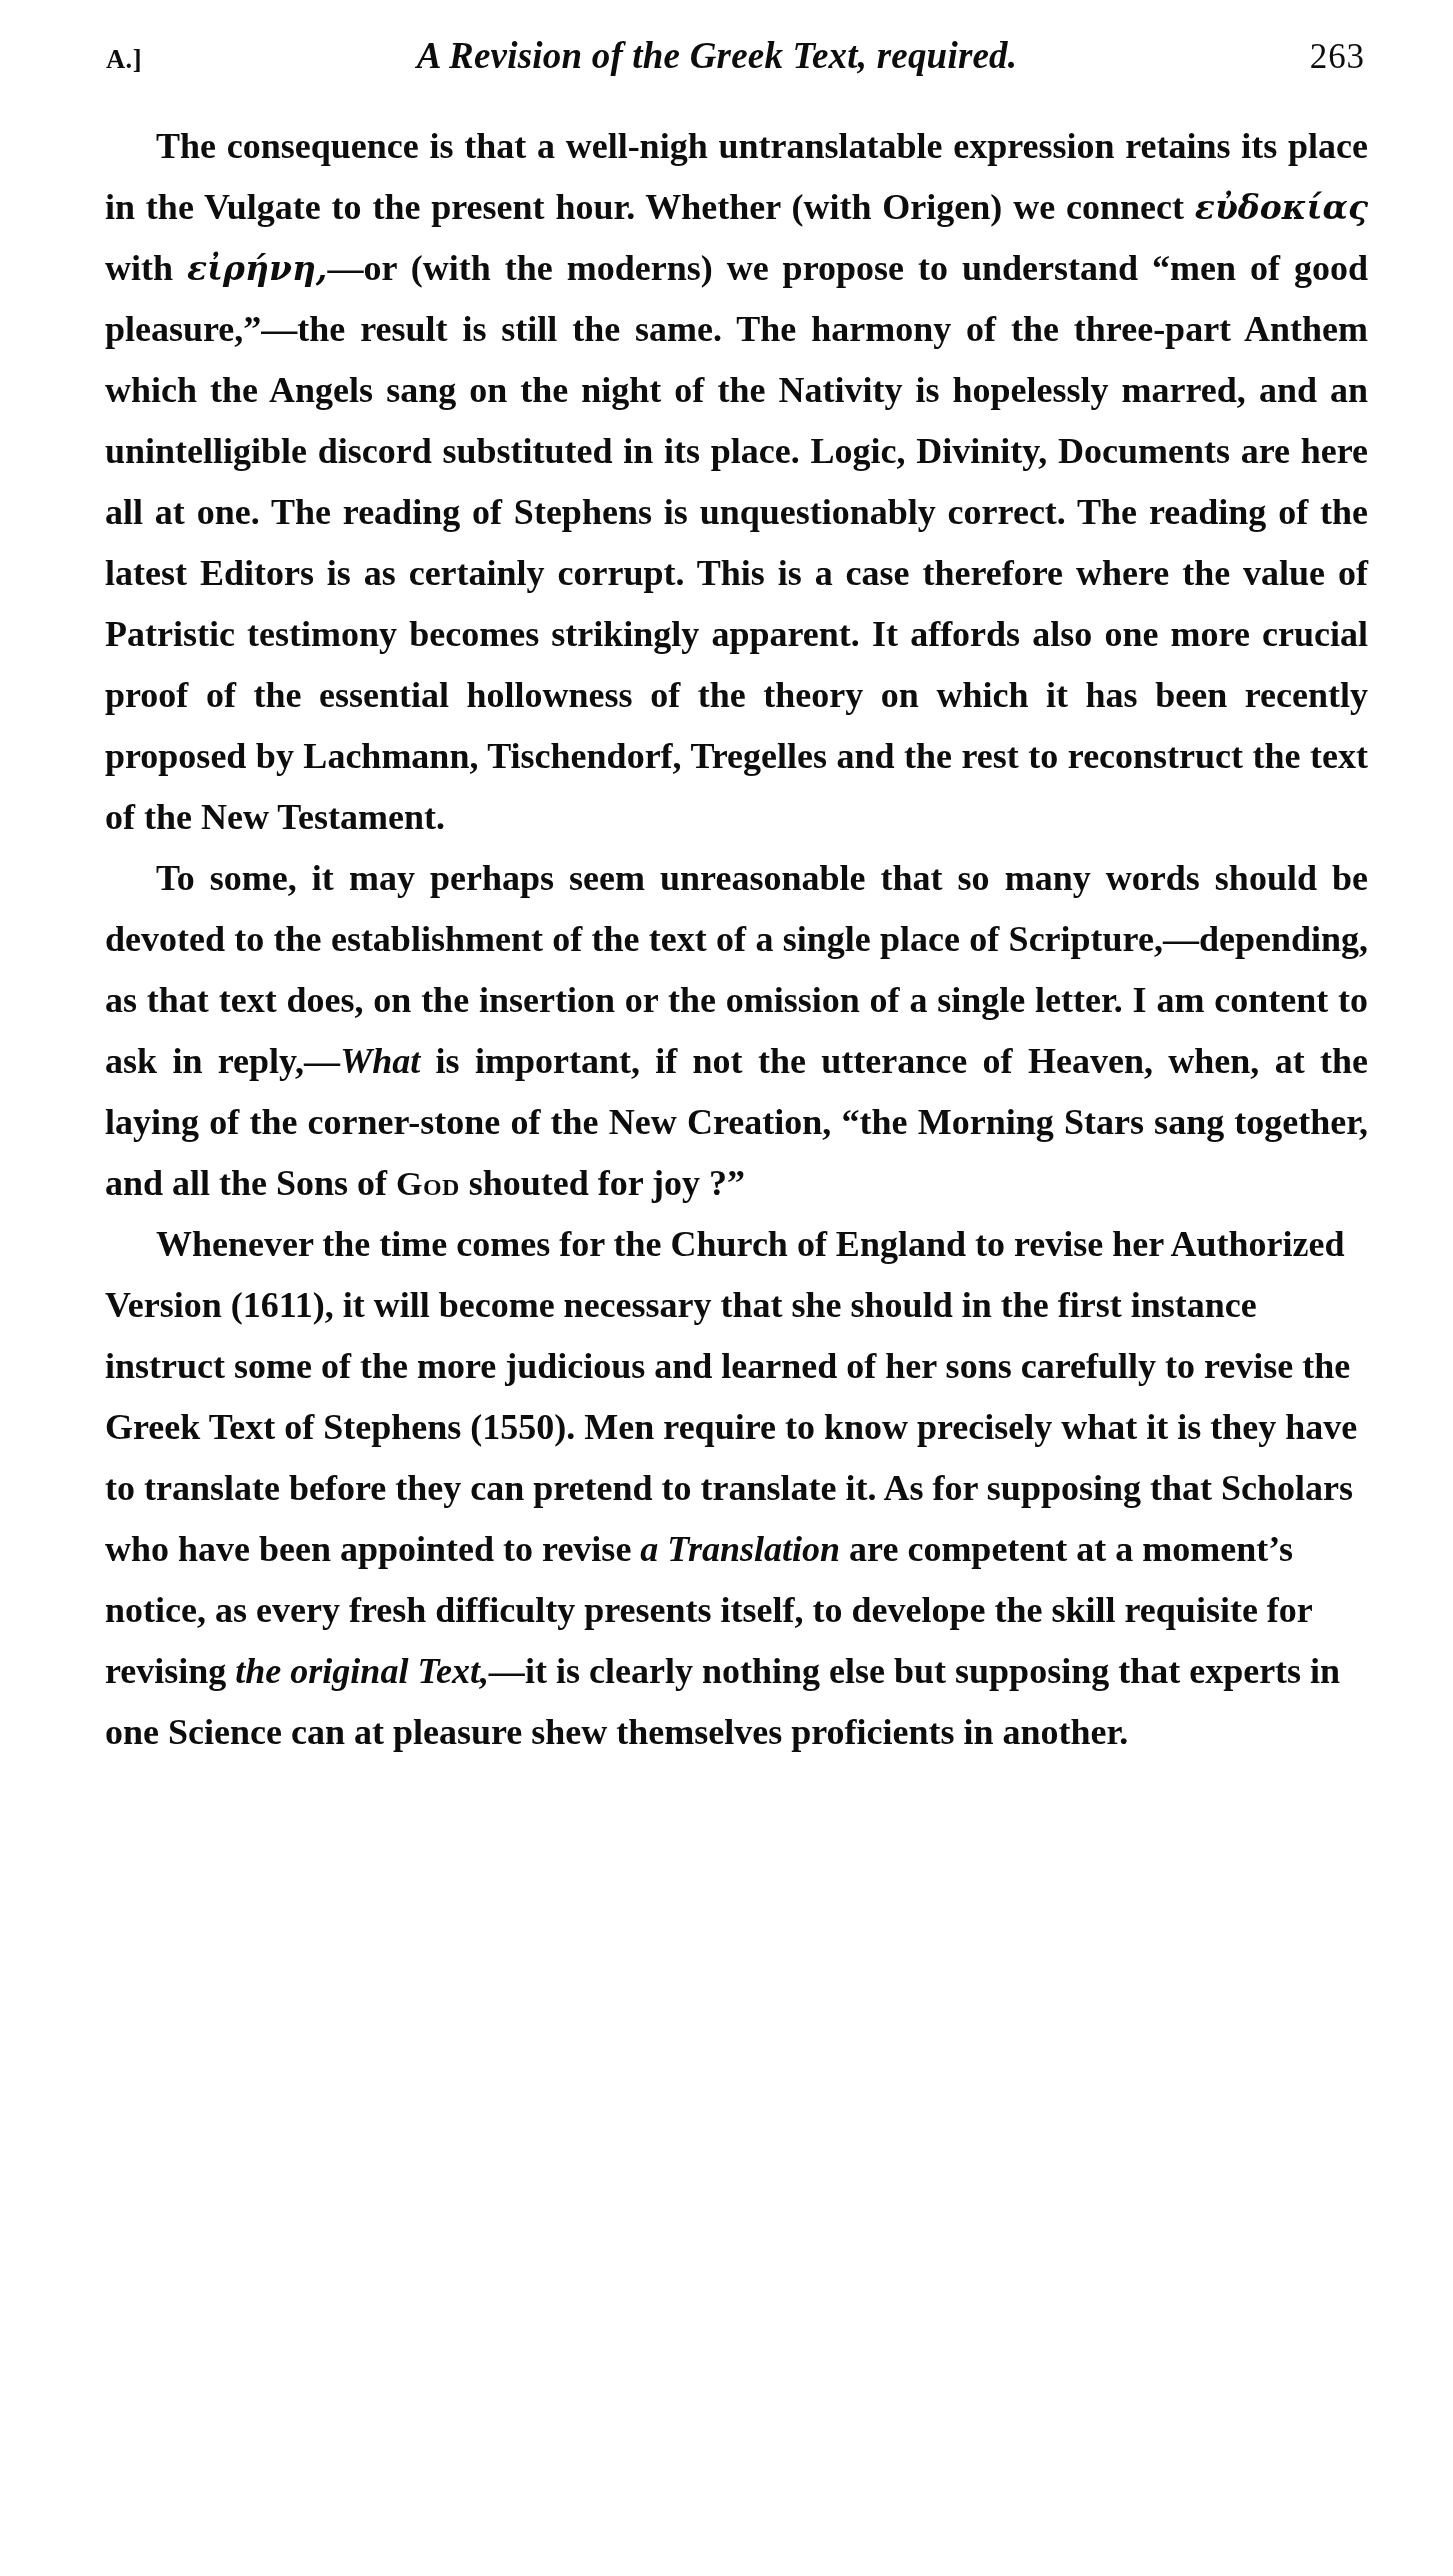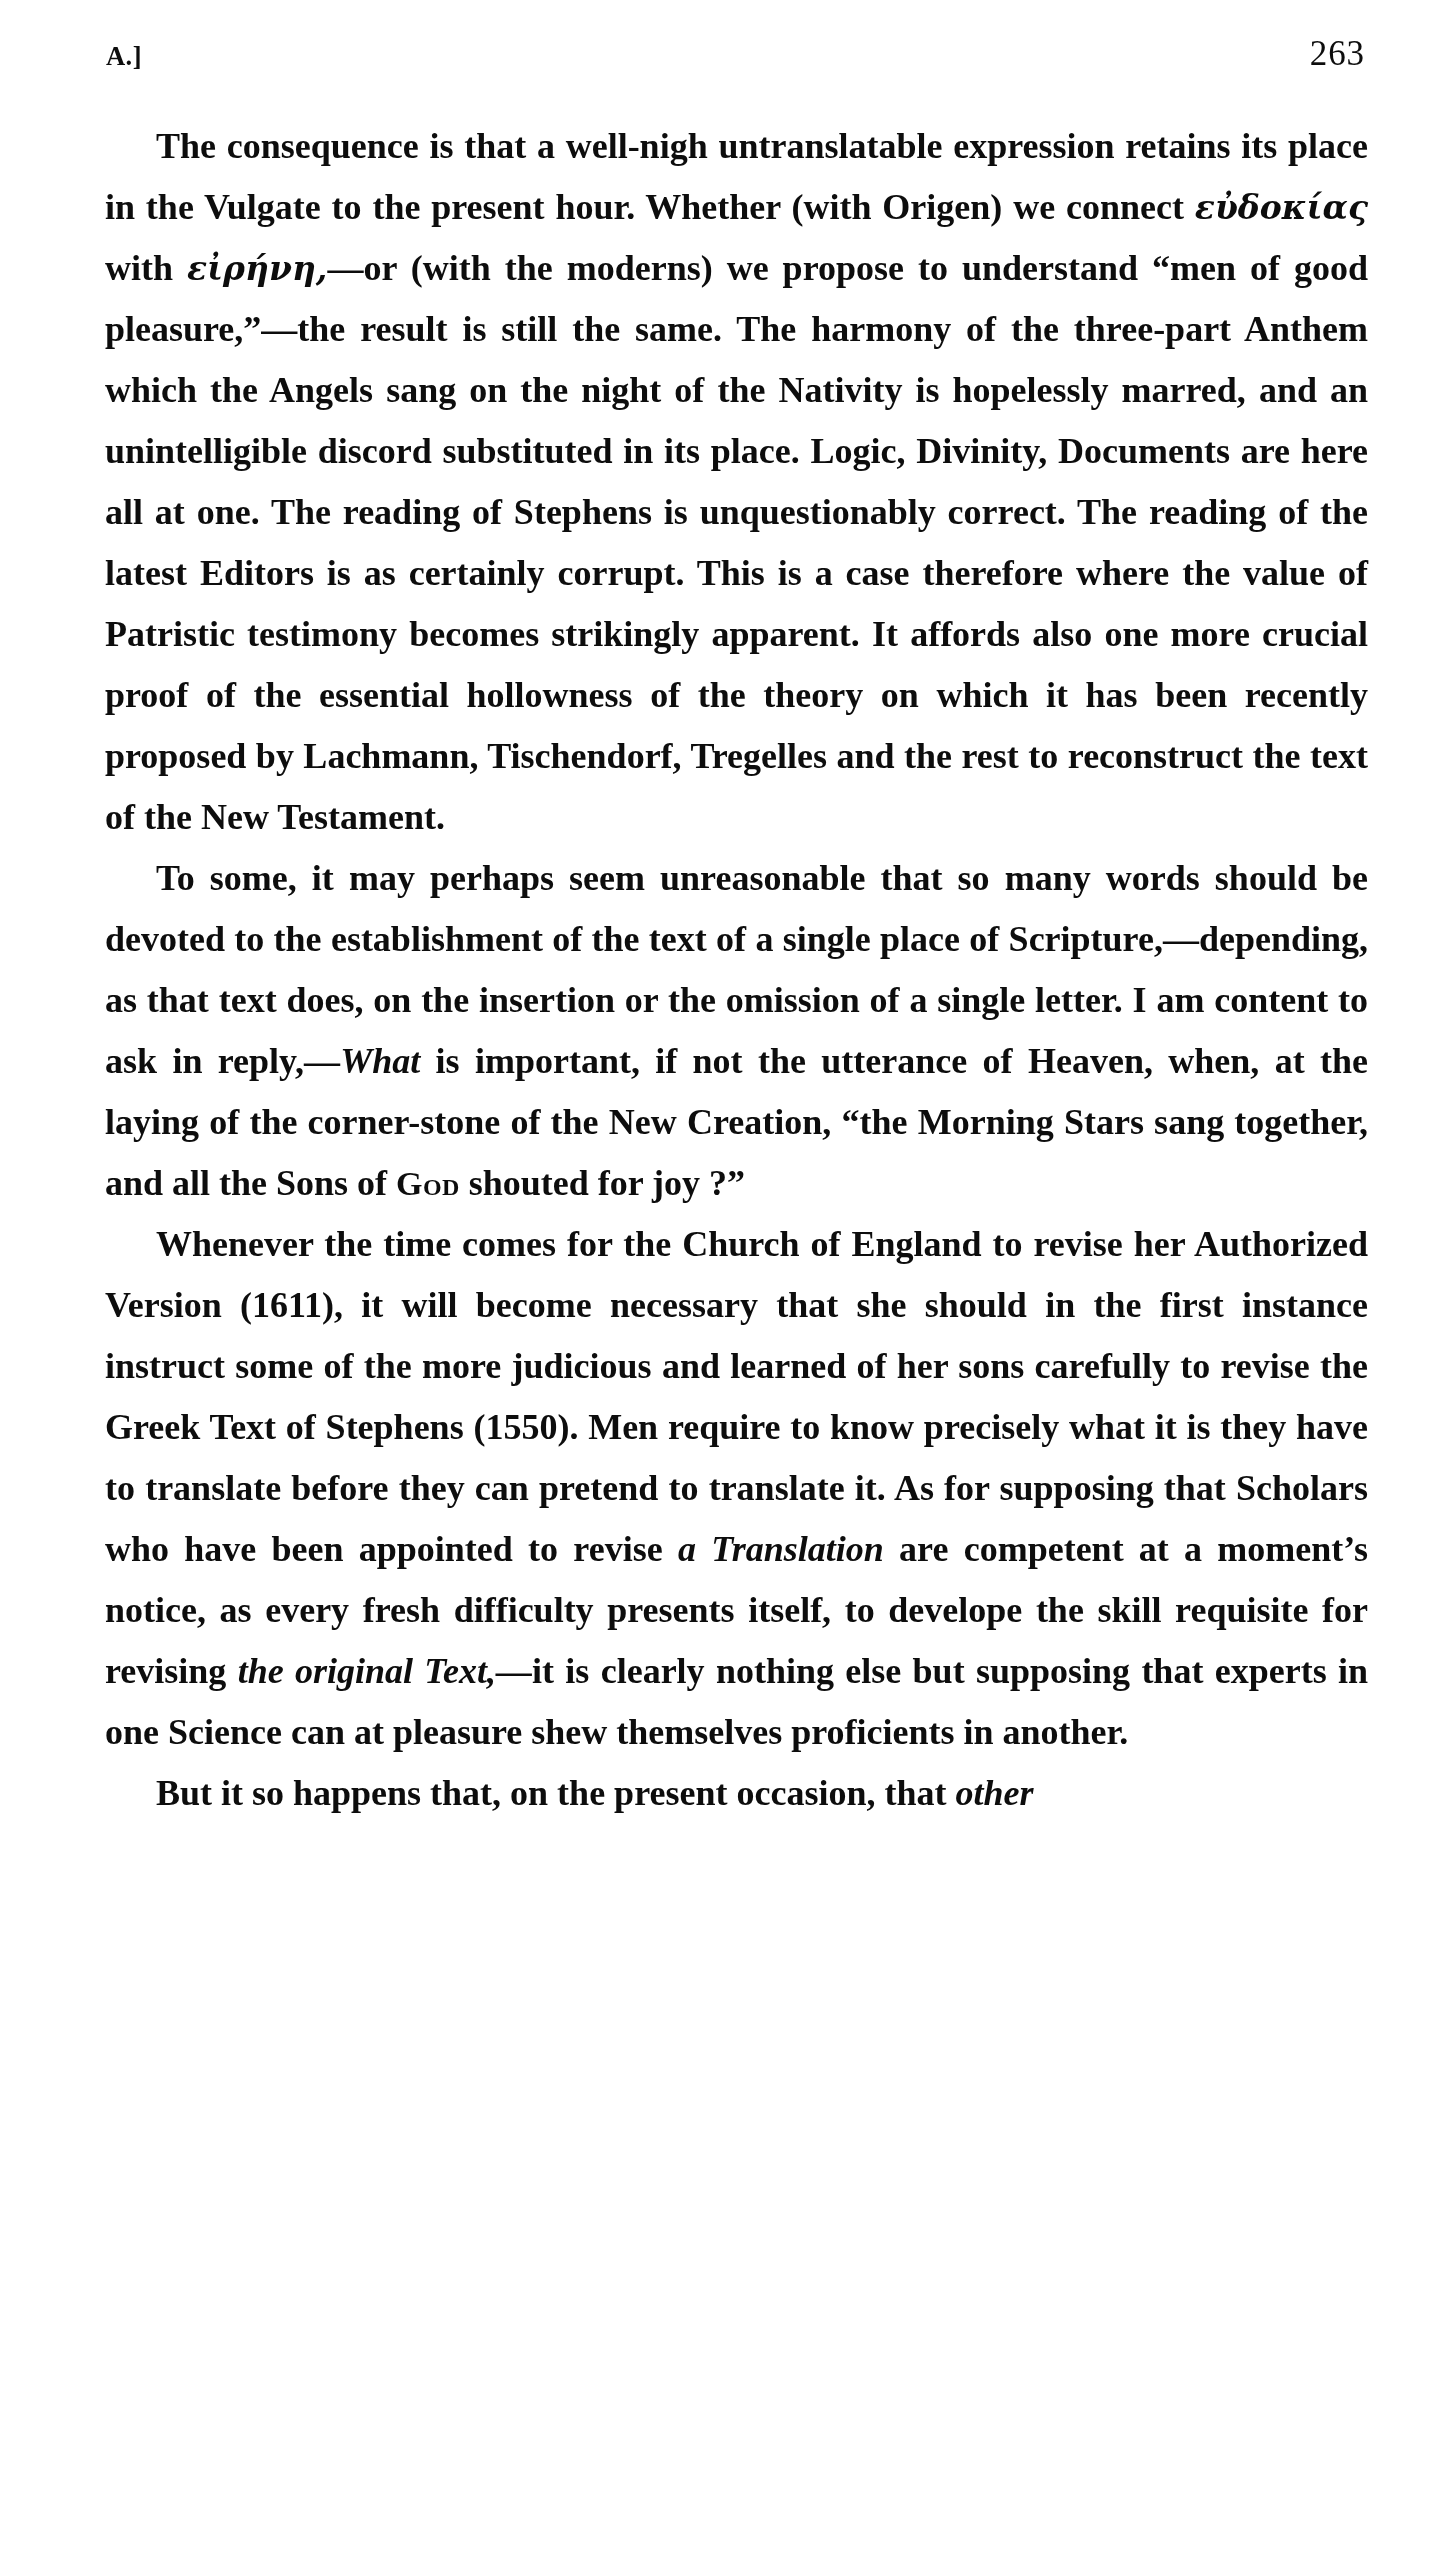--- a/index.html
+++ b/index.html
@@ -90,24 +90,24 @@
     text-align: left !important;
   }
 </style>
 </head>
 <body>
 
 <div class="page">
 
   <div class="header">
     <span class="header-left">A.]</span>
+    <span class="header-center">A Revision of the Greek Text, required.</span>
     <span class="header-right">263</span>
   </div>
 
   <div class="body-text">
     <p class="para" id="para-1"><span>The consequence is that a well-nigh untranslatable expression retains its place in the Vulgate to the present hour. Whether (with Origen) we connect </span><span class="greek">εὐδοκίας</span><span> with </span><span class="greek">εἰρήνη,</span><span>—or (with the moderns) we propose to understand “men of good pleasure,”—the result is still the same.  The harmony of the three-part Anthem which the Angels sang on the night of the Nativity is hopelessly marred, and an unintelligible discord substituted in its place.  Logic, Divinity, Documents are here all at one.  The reading of Stephens is unquestionably correct.  The reading of the latest Editors is as certainly corrupt.  This is a case therefore where the value of Patristic testimony becomes strikingly apparent.  It affords also one more crucial proof of the essential hollowness of the theory on which it has been recently proposed by Lachmann, Tischendorf, Tregelles and the rest to reconstruct the text of the New Testament.</span></p>
     <p class="para" id="para-2"><span>To some, it may perhaps seem unreasonable that so many words should be devoted to the establishment of the text of a single place of Scripture,—depending, as that text does, on the insertion or the omission of a single letter.  I am content to ask in reply,—</span><i>What</i><span> is important, if not the utterance of Heaven, when, at the laying of the corner-stone of the New Creation, “the Morning Stars sang together, and all the Sons of </span><span class="smallcaps">God</span><span> shouted for joy ?”</span></p>
     <p class="para" id="para-4"><span>Whenever the time comes for the Church of England to revise her Authorized Version (1611), it will become necessary that she should in the first instance instruct some of the more judicious and learned of her sons carefully to revise the Greek Text of Stephens (1550).  Men require to know precisely what it is they have to translate before they can pretend to translate it.  As for supposing that Scholars who have been appointed to revise </span><i>a Translation</i><span> are competent at a moment’s notice, as every fresh difficulty presents itself, to develope the skill requisite for revising </span><i>the original Text,—</i><span>it is clearly nothing else but supposing that experts in one Science can at pleasure shew themselves proficients in another.</span></p>
-    <p class="para nojust" id="para-5"><span>But it so happens that, on the present occasion, that </span><i>other</i></p>
   </div>
 
 </div>
 
 
 </body></html>

